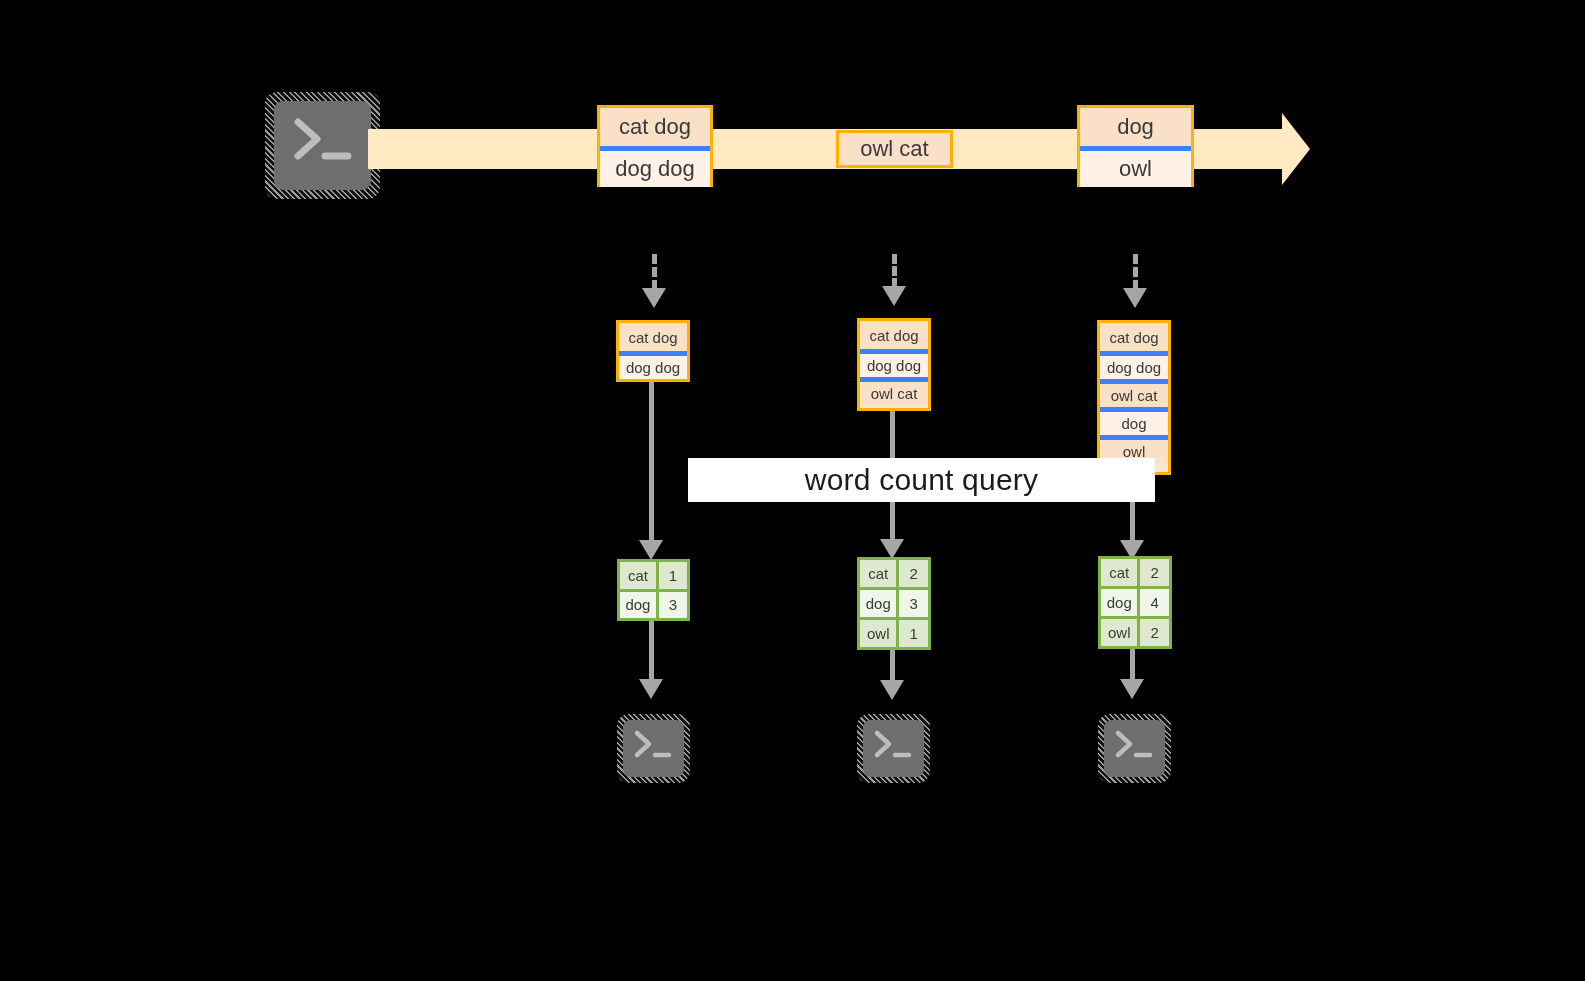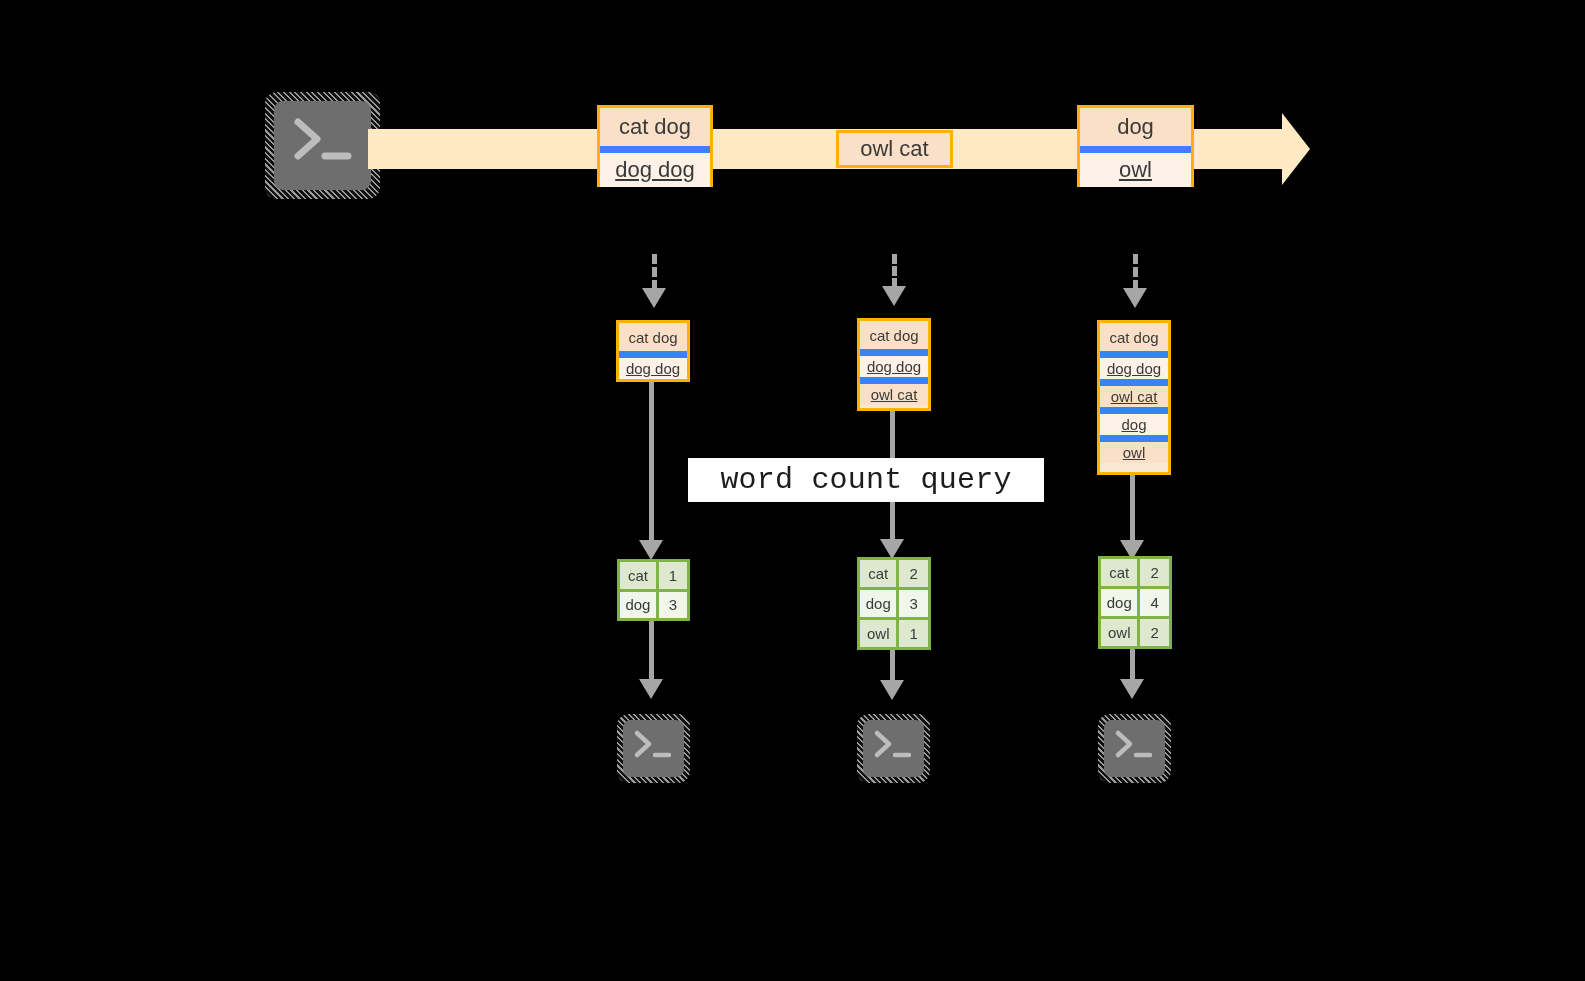--- a/index.html
+++ b/index.html
@@ -62,21 +62,21 @@
     box-sizing: border-box;
     display: flex;
     align-items: center;
     justify-content: center;
     text-align: center;
     color: #3a3a3a;
     white-space: nowrap;
   }
   .obox-row.sh-a { background: #fbe0c8; }
   .obox-row.sh-b { background: #fdf1e8; }
-  .obox-row + .obox-row { border-top: 7px solid #3b82f6; text-decoration: underline; }
+  .obox-row + .obox-row { border-top: 5px solid #3b82f6; }
 
   
   .gbox {
     position: absolute;
     box-sizing: border-box;
     border: 3px solid #7fb348;
     background: #e3ecd7;
     display: flex;
     flex-direction: column;
   }
@@ -195,21 +195,21 @@
 
   <div class="vline" style="left:649px; top:382px; width:5px; height:160px;"></div>
   <div class="vhead" style="left:639px; top:540px;"></div>
 
   <div class="vline" style="left:890px; top:411px; width:5px; height:130px;"></div>
   <div class="vhead" style="left:880px; top:539px;"></div>
 
   <div class="vline" style="left:1130px; top:475px; width:5px; height:67px;"></div>
   <div class="vhead" style="left:1120px; top:540px;"></div>
 
-  <div class="wband" style="left:688px; top:458px; width:356px; height:44px;font-family:Liberation Mono, monospace;">
+  <div class="wband" style="left:688px; top:458px; width:467px; height:44px;">
     <span class="wband-label">word count query</span>
   </div>
 
   <div class="gbox" style="left:617px; top:559px; width:73px; height:62px;">
     <div class="gbox-row sh-a">
       <div class="gcell gcell-word" style="font-size:15px;">cat</div>
       <div class="gcell gcell-cnt" style="font-size:15px;">1</div>
     </div>
     <div class="gbox-row sh-b">
       <div class="gcell gcell-word" style="font-size:15px;">dog</div>

